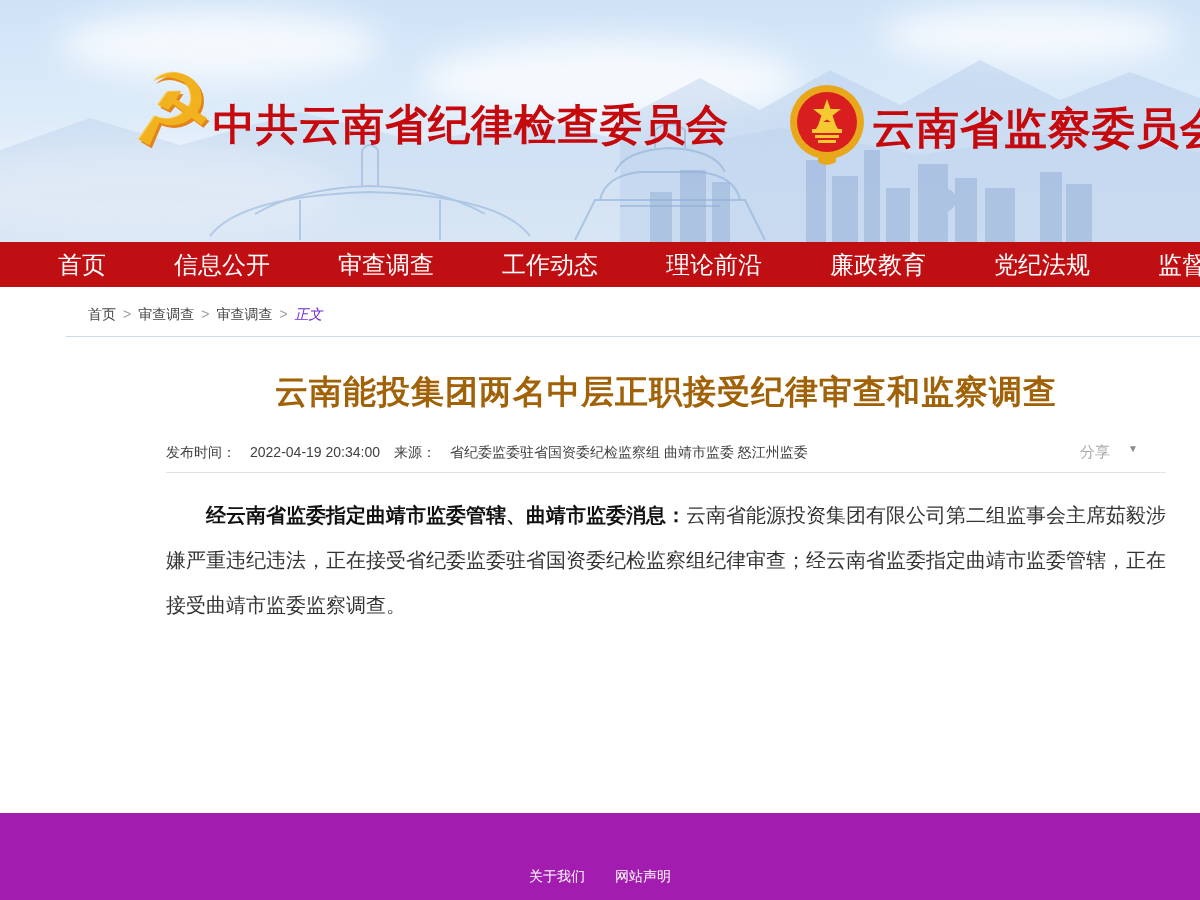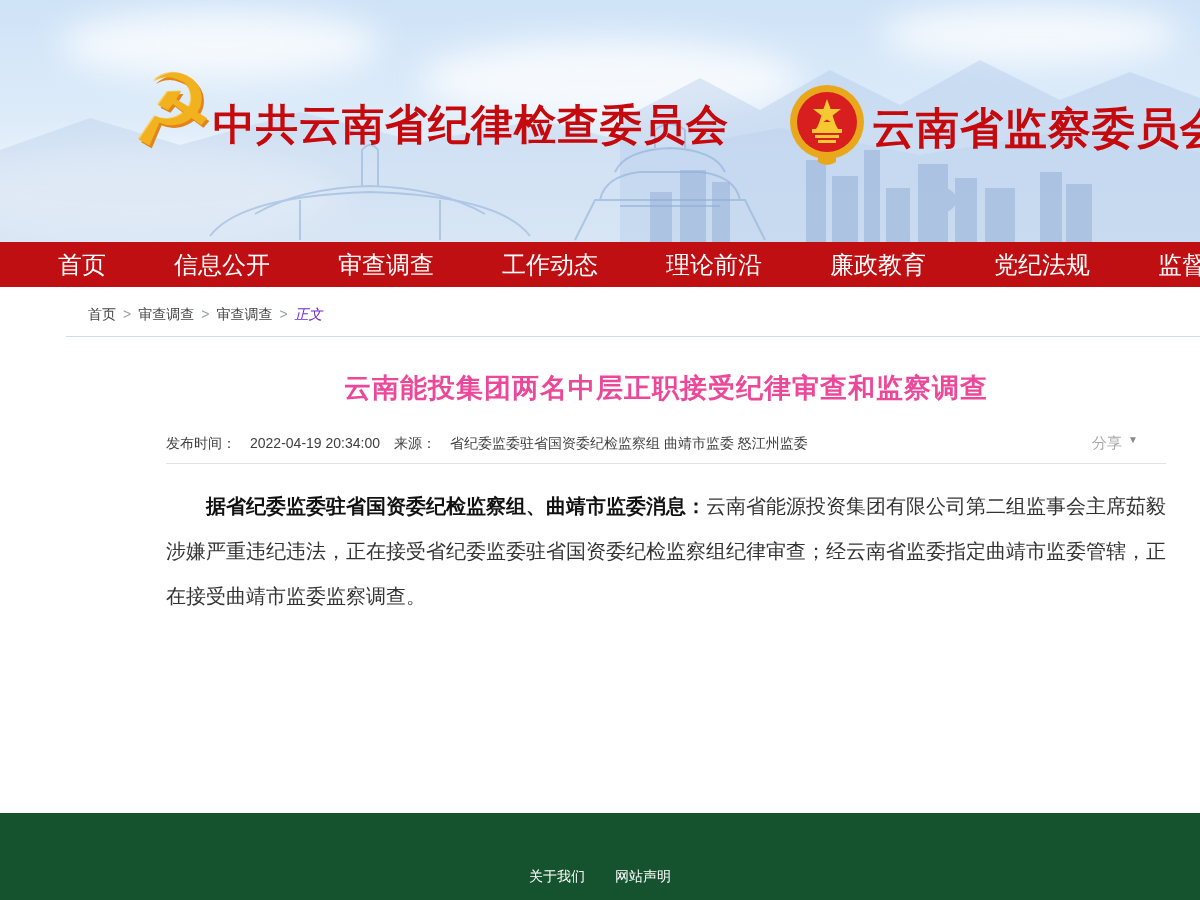--- a/index.html
+++ b/index.html
@@ -30,37 +30,37 @@
   
   .crumb-bar { position:relative; width:1200px; height:50px; background:#ffffff; }
   .crumbs { position:absolute; left:88px; top:19px; font-size:14px; color:#555; display:flex; gap:7px; }
   .crumb { color:#444; cursor:pointer; }
   .crumb-sep { color:#9aa0a6; }
   .crumb-current { color:#6d28d9;font-style:italic; }
   .crumb-divider { position:absolute; left:66px; right:0; bottom:0; height:1px; background:#ccdcee; }
 
   
   .article { position:relative; width:1000px; margin-left:166px; }
-  .article-title { margin-top:33px; text-align:center; font-size:27px; font-weight:700;
-                   color:#ec4899; letter-spacing:1px; }
+  .article-title { margin-top:33px; text-align:center; font-size:33px; font-weight:700;
+                   color:#a16207; letter-spacing:1px; }
   .meta-row { margin-top:28px; display:flex; align-items:center; font-size:14px; color:#3f3f3f; }
   .meta-left { display:flex; gap:14px; white-space:nowrap; }
   .meta-time { }
   .share-btn { margin-left:auto; color:#a9a9a9; font-size:15px; cursor:pointer;
-               display:flex; gap:6px; padding-right:28px; }
+               display:flex; gap:18px; padding-right:28px; }
   .share-arrow { font-size:10px; color:#8b8b8b; }
   .meta-divider { margin-top:10px; height:1px; background:#e3e3e3; }
 
   .body-text { margin-top:20px; }
   .body-text p { font-size:20px; color:#333; line-height:45px; text-indent:2em;
                  margin:5px 0; text-align:justify; }
   .body-text p b { color:#111; }
 
   
-  .footer { position:absolute; left:0; top:813px; width:1200px; height:87px; background:#14532d; }
+  .footer { position:absolute; left:0; top:813px; width:1200px; height:87px; background:#a21caf; }
   .footer-links { position:absolute; left:0; top:55px; width:100%; display:flex;
                   justify-content:center; gap:30px; }
   .footer-link { color:#ffffff; font-size:14px; cursor:pointer; }
 </style>
 </head>
 <body>
 
 <div class="banner">
 
   <div class="cloud" style="left:60px; top:10px; width:320px; height:70px;"></div>
@@ -159,21 +159,21 @@
       <span>省纪委监委驻省国资委纪检监察组 曲靖市监委 怒江州监委</span>
     </div>
     <div class="share-btn">
       <span>分享</span>
       <span class="share-arrow">▼</span>
     </div>
   </div>
   <div class="meta-divider"></div>
 
   <div class="body-text">
-    <p><b>据省纪委监委驻省国资委纪检监察组、曲靖市监委消息：</b><span>云南省能源投资集团有限公司第二组监事会主席茹毅涉嫌严重违纪违法，正在接受省纪委监委驻省国资委纪检监察组纪律审查；经云南省监委指定曲靖市监委管辖，正在接受曲靖市监委监察调查。</span></p>
+    <p><b>经云南省监委指定曲靖市监委管辖、曲靖市监委消息：</b><span>云南省能源投资集团有限公司第二组监事会主席茹毅涉嫌严重违纪违法，正在接受省纪委监委驻省国资委纪检监察组纪律审查；经云南省监委指定曲靖市监委管辖，正在接受曲靖市监委监察调查。</span></p>
   </div>
 </div>
 
 <div class="footer">
   <div class="footer-links">
     <span class="footer-link">关于我们</span>
     <span class="footer-link">网站声明</span>
   </div>
 </div>
 

